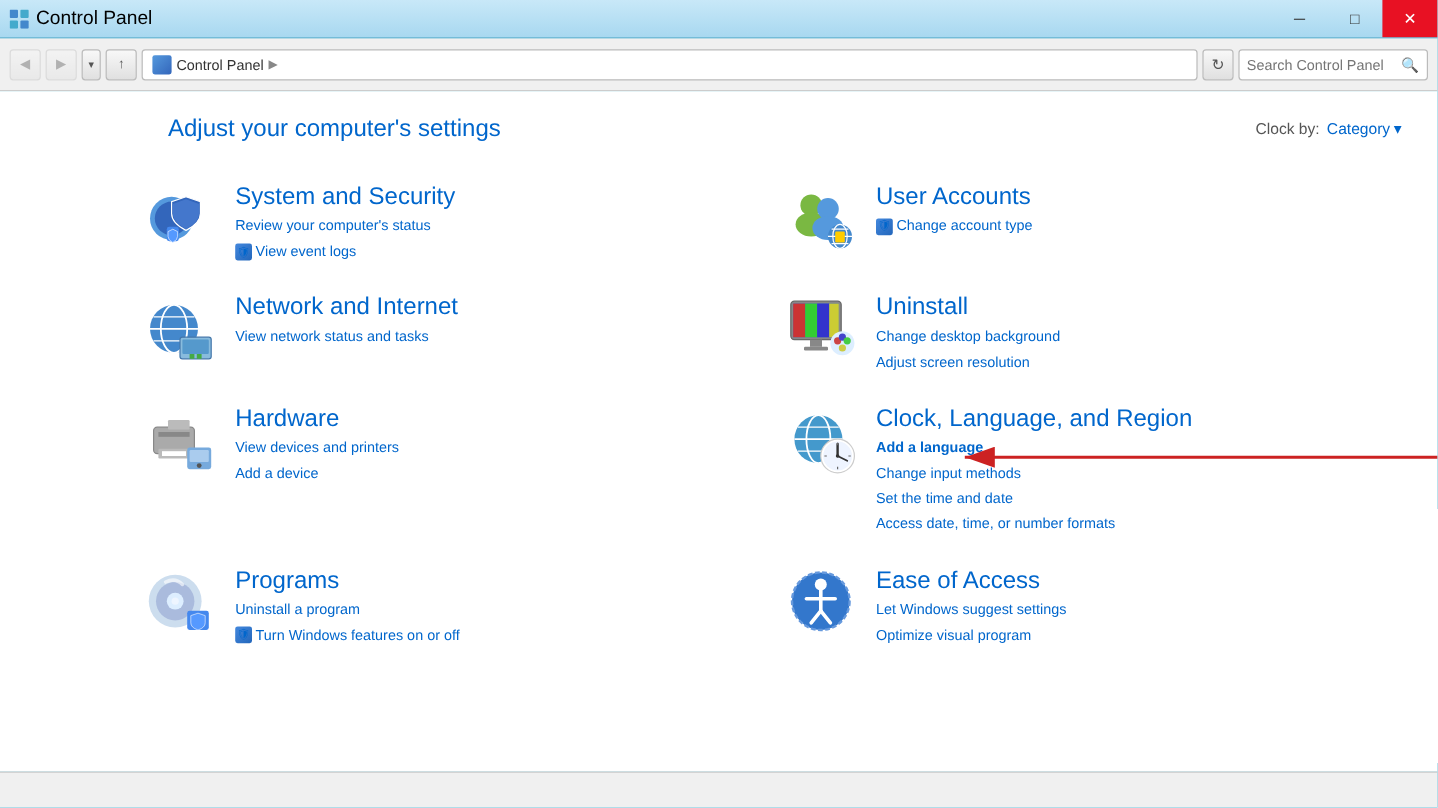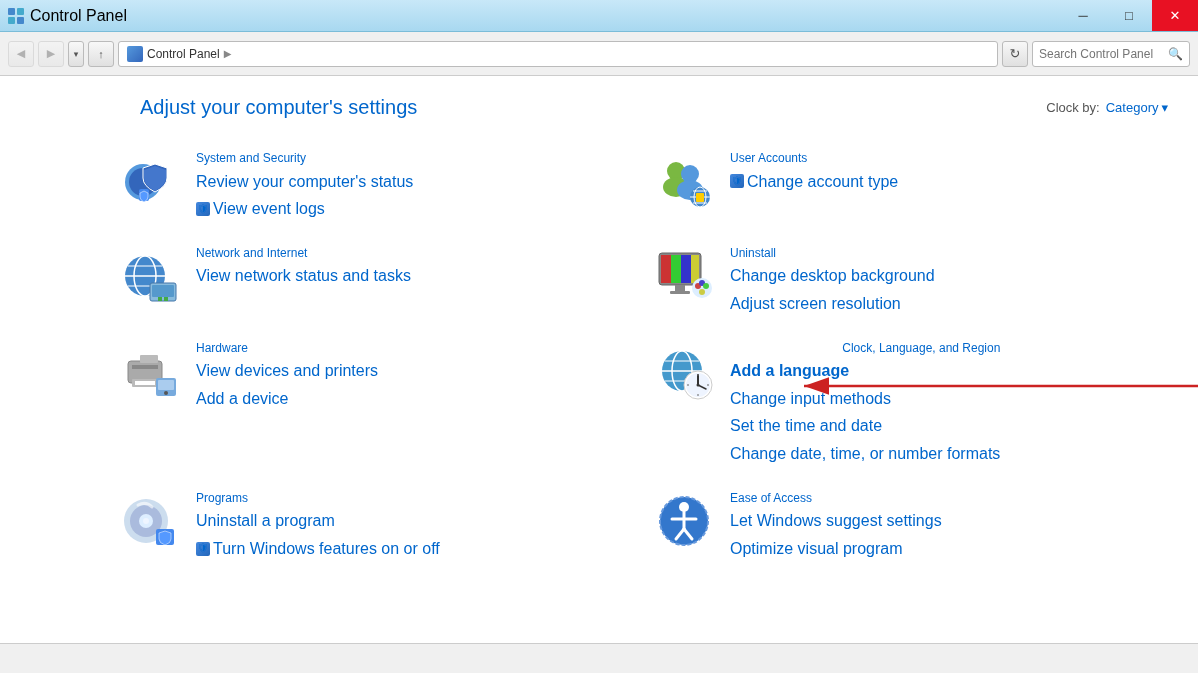--- a/index.html
+++ b/index.html
@@ -195,29 +195,29 @@
       height: 60px;
       flex-shrink: 0;
       display: flex;
       align-items: center;
       justify-content: center;
     }
 
     
     .cat-info { display: flex; flex-direction: column; gap: 2px; }
     .cat-title {
-      font-size: 12px;
+      font-size: 20px;
       color: #0066cc;
       font-weight: normal;
       cursor: pointer;
       text-decoration: none;
       line-height: 1.3;
     }
     .cat-link {
-      font-size: 16px;
+      font-size: 12px;
       color: #0066cc;
       cursor: pointer;
       display: flex;
       align-items: center;
       gap: 3px;
       line-height: 1.6;
     }
     .shield-badge {
       width: 14px; height: 14px;
       background: linear-gradient(135deg, #4488dd, #2266bb);
@@ -461,21 +461,21 @@
             <line x1="44" y1="53" x2="44" y2="55" stroke="#666" stroke-width="1"></line>
             <line x1="33" y1="44" x2="35" y2="44" stroke="#666" stroke-width="1"></line>
             <line x1="53" y1="44" x2="55" y2="44" stroke="#666" stroke-width="1"></line>
           </svg>
         </div>
         <div class="cat-info" style="position:relative;">
           <a class="cat-title">Clock, Language, and Region</a>
           <span class="cat-link" style="font-weight:600; position:relative;">Add a language</span>
           <span class="cat-link">Change input methods</span>
           <span class="cat-link">Set the time and date</span>
-          <span class="cat-link">Change date, time, or number formats</span>
+          <span class="cat-link">Access date, time, or number formats</span>
         </div>
 
         <svg style="position:absolute; top:42px; left:160px; pointer-events:none;" width="450" height="30" viewBox="0 0 450 30">
           <defs>
             <marker id="arrowhead" markerWidth="10" markerHeight="7" refX="10" refY="3.5" orient="auto">
               <polygon points="0 0, 10 3.5, 0 7" fill="#cc2222"></polygon>
             </marker>
           </defs>
           <line x1="440" y1="15" x2="10" y2="15" stroke="#cc2222" stroke-width="2.5" marker-end="url(#arrowhead)"></line>
         </svg>

